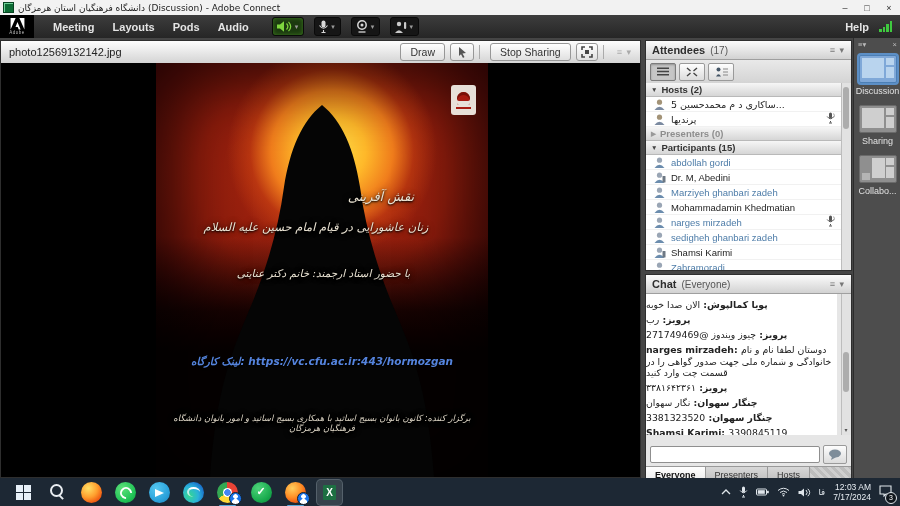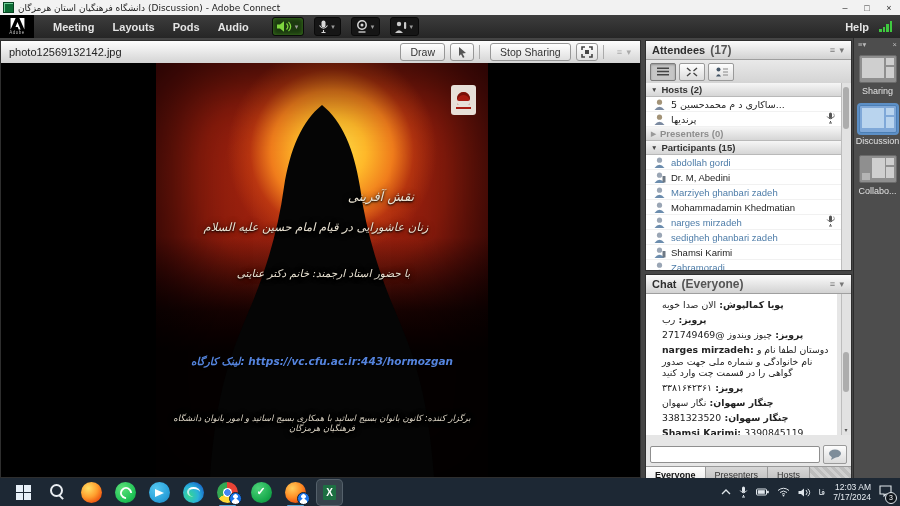--- a/index.html
+++ b/index.html
@@ -30,21 +30,21 @@
   .mright{margin-left:auto;display:flex;align-items:center;gap:10px;padding-right:8px;}
   .help{color:#e4e4e4;font-size:11px;font-weight:bold;}
   .sig{display:flex;align-items:flex-end;gap:1px;height:11px;}
   .sig i{width:2.5px;background:#3fc93f;display:inline-block;}
 
   
   .pod{position:absolute;background:#e6e6e6;border:1px solid #2e2e2e;box-sizing:border-box;}
   .pod-header{height:18px;background:linear-gradient(#fbfbfb,#d2d2d2);border-bottom:1px solid #9f9f9f;
     display:flex;align-items:center;padding:0 6px;font-size:11px;color:#2e2e2e;}
   .pod-header b{font-weight:bold;}
-  .pod-header .cnt{font-weight:bold;color:#555;margin-left:5px;font-size:12px;}
+  .pod-header .cnt{font-weight:normal;color:#555;margin-left:5px;font-size:10px;}
   .pod-menu{margin-left:auto;color:#777;font-size:9px;letter-spacing:1px;}
 
   
   .share-pod{left:0;top:40px;width:641px;height:438px;background:#000;}
   .share-header{height:22px;background:linear-gradient(#fdfdfd,#d4d4d4);border-bottom:1px solid #8f8f8f;
     display:flex;align-items:center;font-size:11px;color:#222;padding:0 8px;}
   .sh-btn{background:linear-gradient(#fff,#e0e0e0);border:1px solid #979797;border-radius:3px;
     font-size:10.5px;color:#333;padding:1px 9px;margin-left:5px;display:flex;align-items:center;height:14px;}
   .sh-sep{width:1px;height:14px;background:#aaa;margin:0 5px;}
   .sh-menu{color:#aaa;font-size:9px;margin-left:8px;letter-spacing:1px;}
@@ -91,21 +91,21 @@
     border-bottom:1px solid #f1f1f1;font-size:9.5px;color:#1d1d1d;}
   .arow .nm{white-space:nowrap;overflow:hidden;}
   .arow .name-blue{color:#4d7ca8;}
   .arow .mic{margin-left:auto;margin-right:8px;}
   .vscroll{position:absolute;right:0;top:42px;bottom:0;width:9px;background:#e2e2e2;border-left:1px solid #bdbdbd;}
   .vthumb{position:absolute;left:1px;width:6px;background:#adadad;border-radius:3px;}
 
   
   .chatpod{left:645px;top:274px;width:207px;height:209px;}
   .chat-body{position:absolute;left:0;top:19px;width:191px;height:141px;background:#fff;
-    overflow:hidden;padding:5px 3px 0 16px;box-sizing:border-box;}
+    overflow:hidden;padding:5px 3px 0 0;box-sizing:border-box;}
   .msg{font-size:9.3px;line-height:11.5px;color:#222;margin-bottom:3.5px;text-align:left;unicode-bidi:plaintext;}
   .msg b{font-weight:bold;}
   .msg b:after{content:": ";}
   .chat-scroll{position:absolute;right:0;top:19px;width:9px;height:141px;background:#e2e2e2;border-left:1px solid #bdbdbd;}
   .chat-scroll .arr{position:absolute;bottom:0;left:0;width:8px;height:9px;font-size:6px;color:#555;text-align:center;line-height:9px;}
   .chat-input-row{position:absolute;left:4px;right:4px;bottom:18px;height:19px;display:flex;align-items:center;gap:3px;}
   .chat-input{flex:1;height:15px;border:1px solid #8f8f8f;border-radius:2px;background:#fff;font-size:9px;padding:0 4px;outline:none;}
   .send-btn{width:22px;height:17px;border:1px solid #9a9a9a;border-radius:2px;
     background:linear-gradient(#fdfdfd,#dcdcdc);display:flex;align-items:center;justify-content:center;}
   .chat-tabs{position:absolute;left:0;right:0;bottom:0;height:15px;display:flex;
@@ -522,36 +522,36 @@
 
   </div>
 </div>
 
 <div class="strip">
   <div class="strip-hdr">
     <span>≡▾</span>
     <span>×</span>
   </div>
 
+    <div class="lay-item active">
+      <div class="lay-thumb v-discussion">
+        <span class="lt-main"></span>
+        <span class="lt-a"></span>
+        <span class="lt-b"></span>
+      </div>
+      <div class="lay-label">Discussion</div>
+    </div>
+
     <div class="lay-item">
       <div class="lay-thumb v-share">
         <span class="lt-main"></span>
         <span class="lt-a"></span>
         <span class="lt-b"></span>
       </div>
       <div class="lay-label">Sharing</div>
-    </div>
-
-    <div class="lay-item active">
-      <div class="lay-thumb v-discussion">
-        <span class="lt-main"></span>
-        <span class="lt-a"></span>
-        <span class="lt-b"></span>
-      </div>
-      <div class="lay-label">Discussion</div>
     </div>
 
     <div class="lay-item">
       <div class="lay-thumb v-collab">
         <span class="lt-main"></span>
         <span class="lt-a"></span>
         <span class="lt-b"></span>
         <span class="lt-c"></span>
       </div>
       <div class="lay-label">Collabo...</div>

